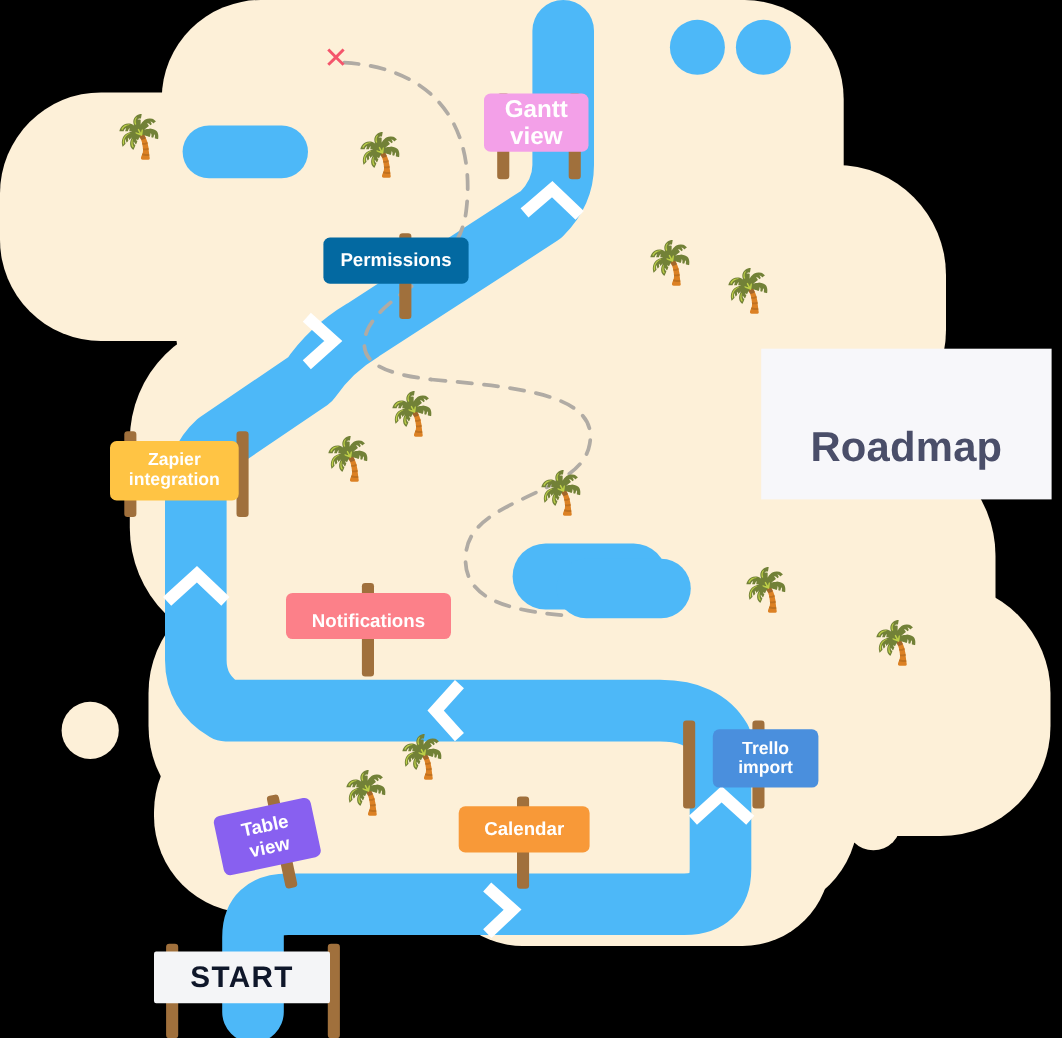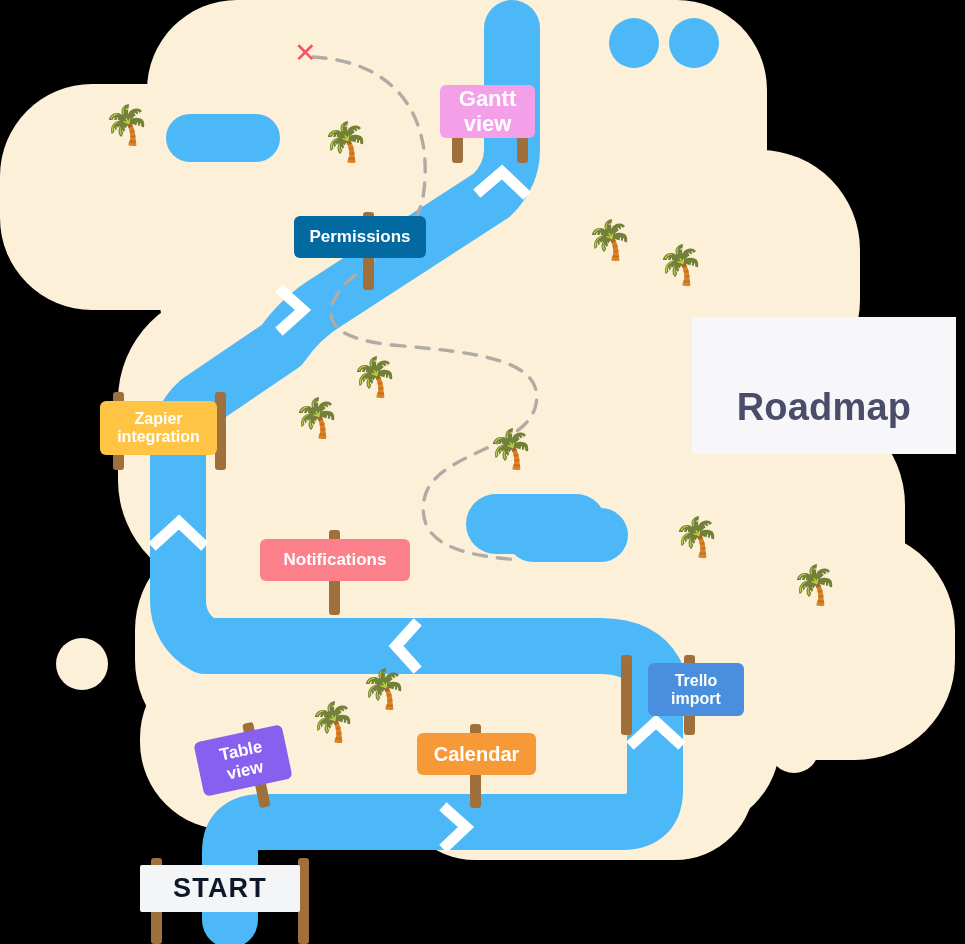--- a/index.html
+++ b/index.html
@@ -128,21 +128,21 @@
     <div class="post" style="left:13px;top:0;height:78px;"></div>
     <div class="post" style="left:115px;top:0;height:78px;"></div>
     <div class="board" style="left:0;top:9px;width:117px;height:54px;background:#ffc444;font-size:16px;flex-direction:column;">
       <span>Zapier</span>
       <span>integration</span>
     </div>
   </div>
 
   <div class="sign" style="left:260px;top:530px;">
     <div class="post" style="left:69px;top:0;height:85px;"></div>
-    <div class="board" style="left:0;top:9px;width:150px;height:42px;background:#fc8089;font-size:17px;">
+    <div class="board" style="left:0;top:9px;width:150px;height:42px;background:#fc8089;font-size:17px;align-items:flex-end;">
       <span>Notifications</span>
     </div>
   </div>
 
   <div class="sign" style="left:610px;top:655px;">
     <div class="post" style="left:11px;top:0;height:80px;"></div>
     <div class="post" style="left:74px;top:0;height:80px;"></div>
     <div class="board" style="left:0;top:8px;width:96px;height:53px;background:#4a8fdd;font-size:16px;flex-direction:column;margin-left:38px;">
       <span>Trello</span>
       <span>import</span>
@@ -153,21 +153,21 @@
     <div class="post" style="left:44px;top:0;height:86px;transform:rotate(-12deg);transform-origin:top center;"></div>
     <div class="board" style="left:0;top:10px;width:90px;height:55px;background:#8860f0;font-size:17px;
                 flex-direction:column;transform:rotate(-12deg);">
       <span>Table</span>
       <span>view</span>
     </div>
   </div>
 
   <div class="sign" style="left:417px;top:724px;">
     <div class="post" style="left:53px;top:0;height:84px;"></div>
-    <div class="board" style="left:0;top:9px;width:119px;height:42px;background:#f89938;font-size:20px;">
+    <div class="board" style="left:0;top:9px;width:119px;height:42px;background:#f89938;font-size:17px;">
       <span>Calendar</span>
     </div>
   </div>
 
   <div class="sign" style="left:140px;top:858px;">
     <div class="post" style="left:11px;top:0;height:86px;"></div>
     <div class="post" style="left:158px;top:0;height:86px;"></div>
     <div class="board start-board" style="left:0;top:7px;width:160px;height:47px;">
       <span>START</span>
     </div>

